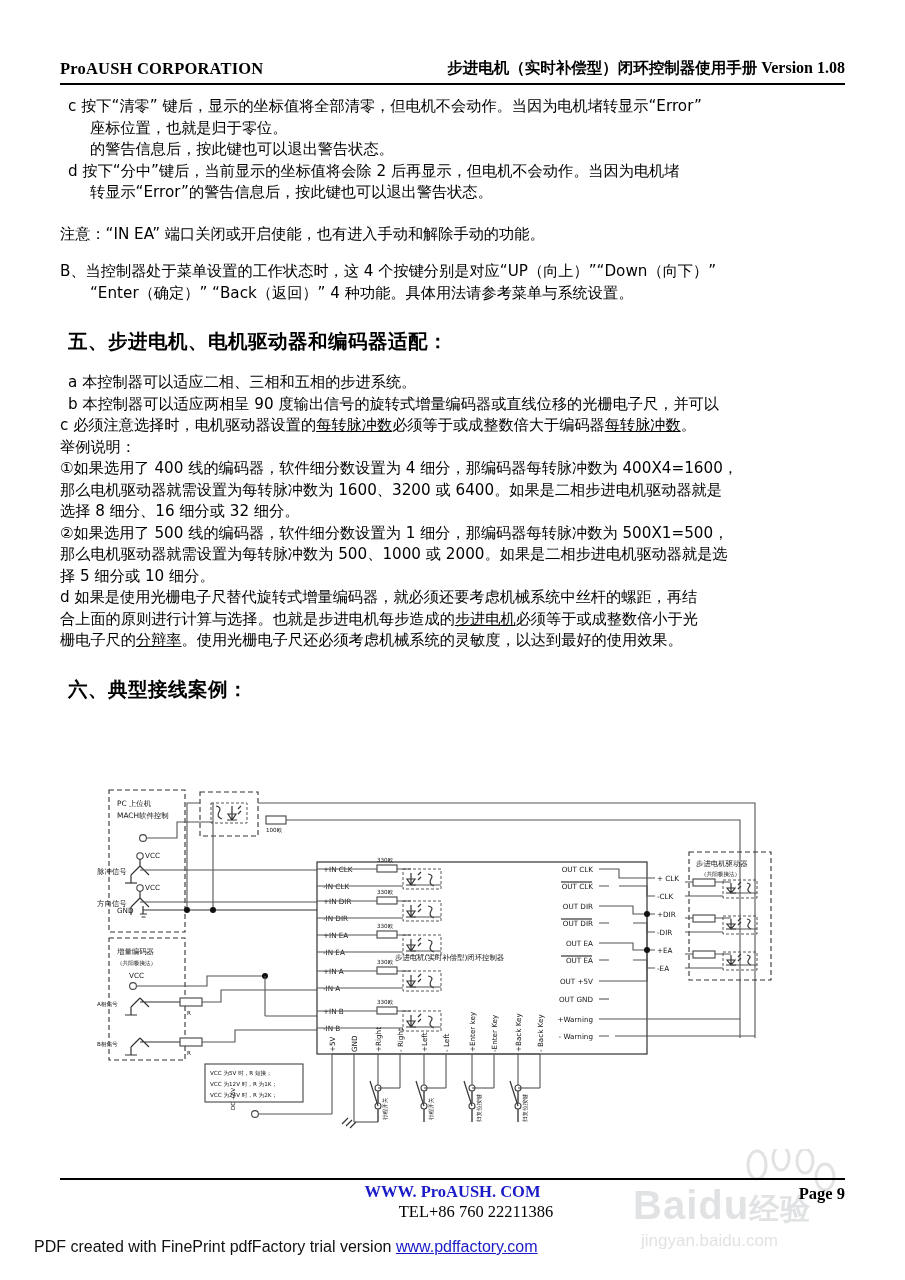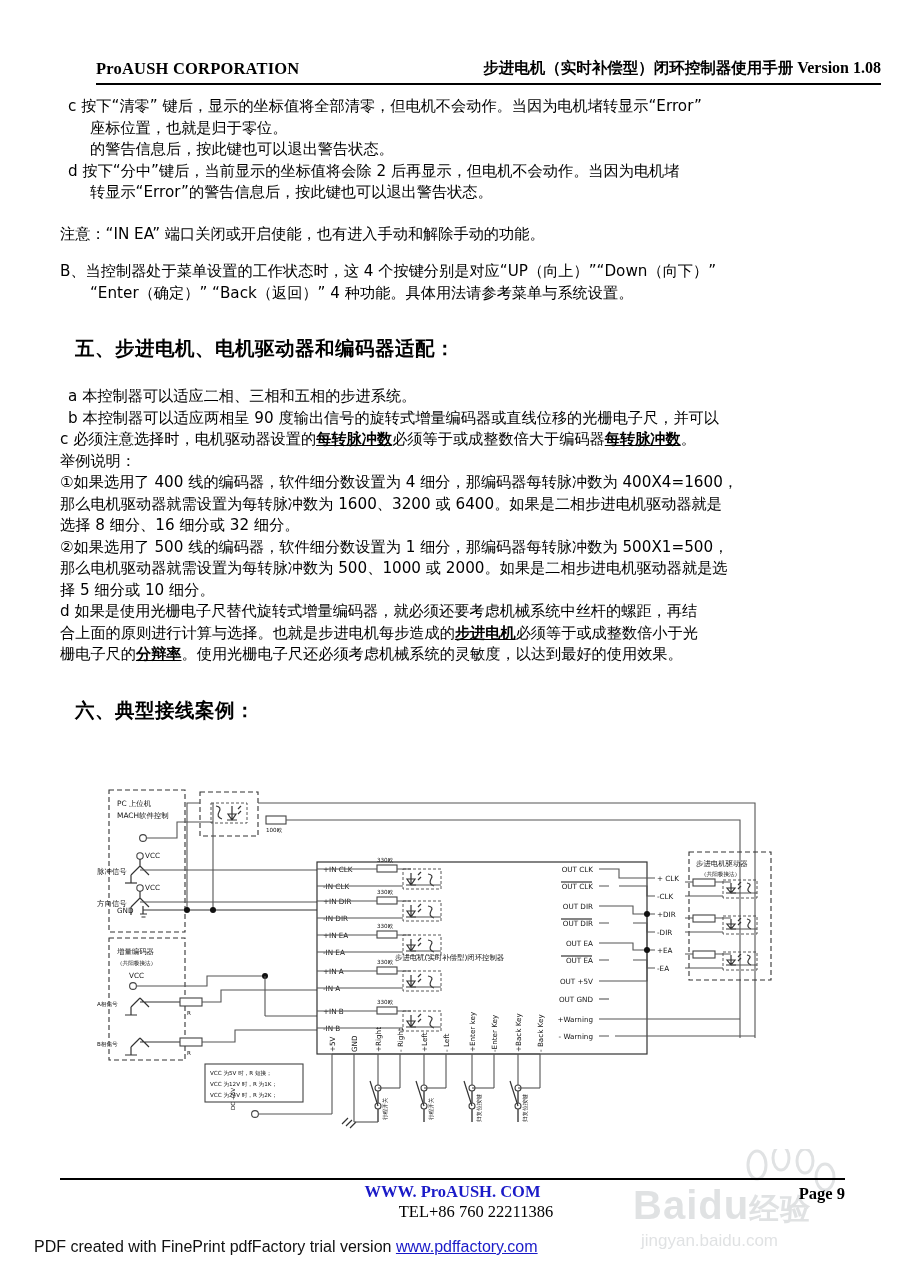--- a/index.html
+++ b/index.html
@@ -10,42 +10,42 @@
     color:#000;
     position:relative;
     overflow:hidden;
   }
   .page{position:absolute;inset:0;}
 
   
   .header{
     position:absolute;left:60px;top:58px;width:785px;
     display:flex;justify-content:space-between;align-items:center;
-    border-bottom:2.2px solid #000;padding-bottom:4px;margin-left:36px;
+    border-bottom:2.2px solid #000;padding-bottom:4px;
   }
   .hdr-left{font-weight:bold;font-size:16.5px;letter-spacing:.2px;}
   .hdr-right{font-weight:bold;font-size:16px;}
   .hdr-right .cn{font-family:"DejaVu Sans","Liberation Sans",sans-serif;font-weight:bold;font-size:15.5px;}
 
   
   .body{position:absolute;left:60px;top:96px;width:790px;}
   p{margin:0;}
   .cn{font-family:"DejaVu Sans","Liberation Sans",sans-serif;}
   .ln{font-size:15.2px;line-height:21.5px;text-align:justify;
       font-family:"DejaVu Sans","Liberation Sans",sans-serif;}
   .indent-hang{padding-left:30px;text-indent:-22px;}
   .indent-2{padding-left:30px;}
   .gap-s{height:9px;}
   .gap-m{height:16px;}
   .gap-l{height:20px;}
-  .bold{font-weight:bold;margin-top:16px;}
+  .bold{font-weight:normal;margin-top:16px;}
   .ul{text-decoration:underline;}
   .sec-title{
     font-family:"DejaVu Sans","Liberation Sans",sans-serif;
-    font-weight:bold;font-size:19.5px;margin:15px;letter-spacing:.5px;
+    font-weight:bold;font-size:19.5px;margin:8px;letter-spacing:.5px;
   }
 
   
   .diagram{position:absolute;left:95px;top:770px;width:720px;height:380px;}
   .diagram svg{display:block;}
 
   
   .footer-rule{position:absolute;left:60px;top:1178px;width:785px;border-top:2.4px solid #000;}
   .footer{
     position:absolute;left:60px;top:1182px;width:785px;height:30px;

